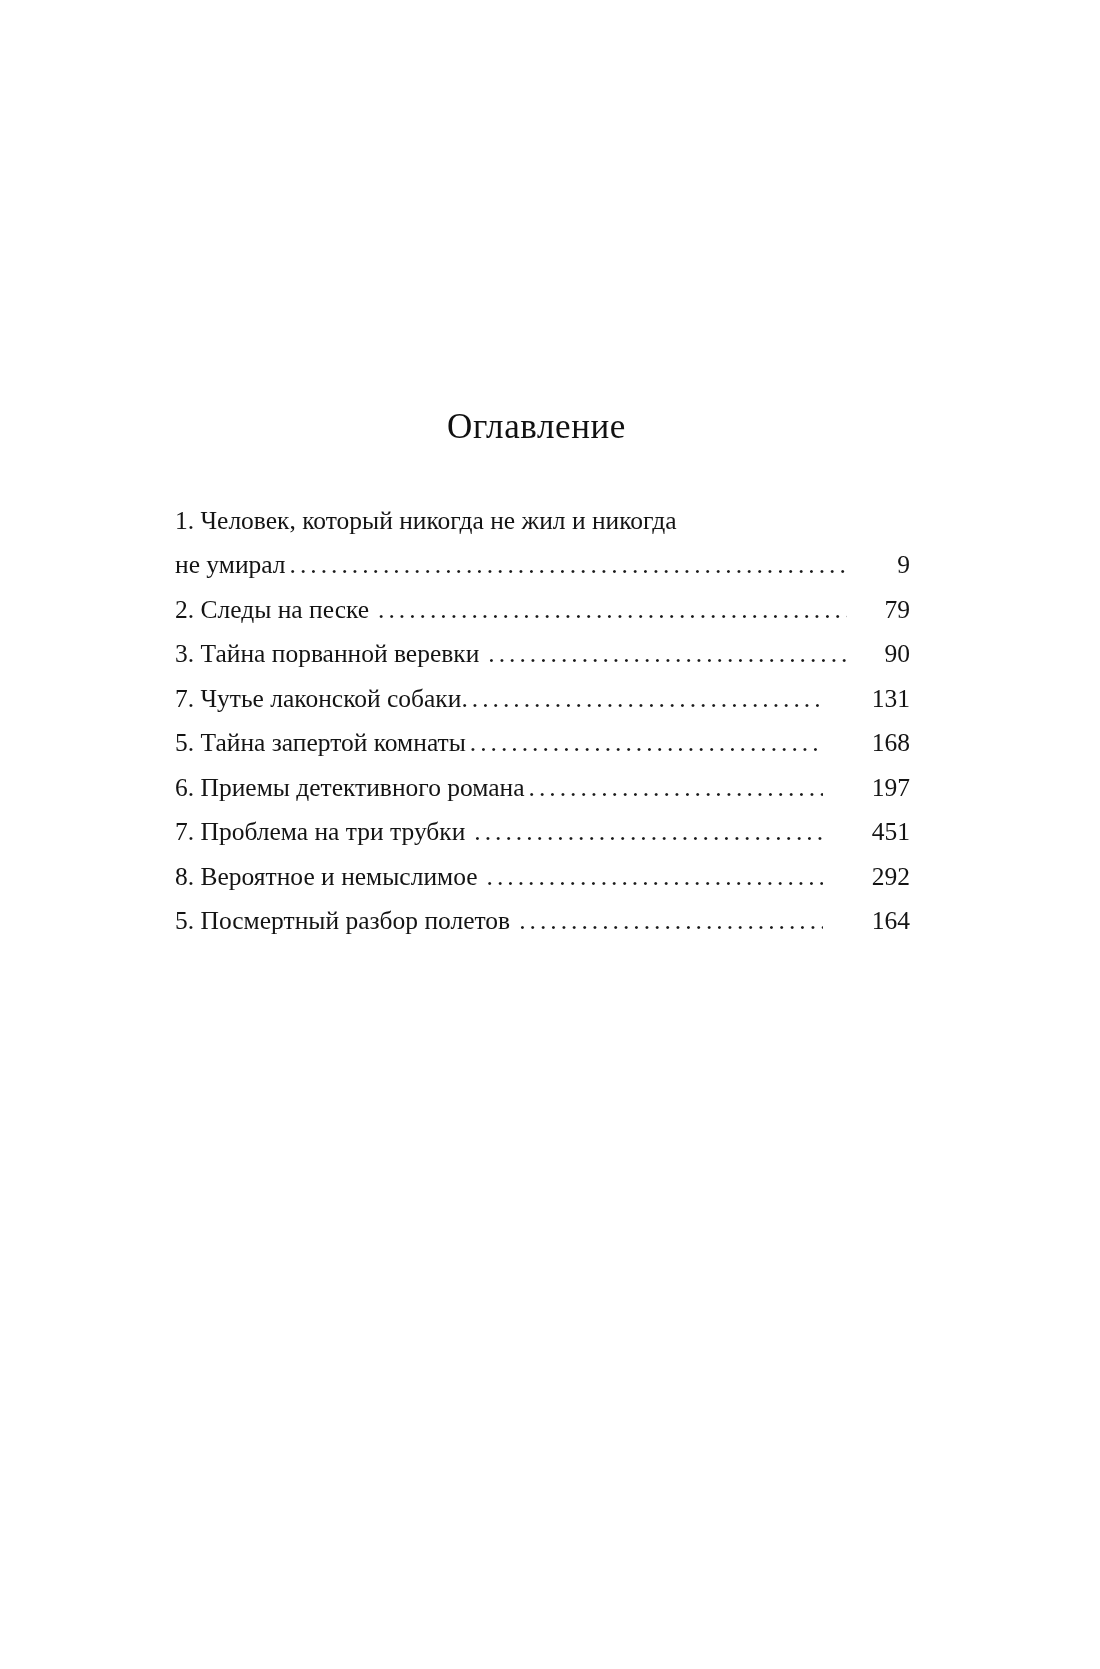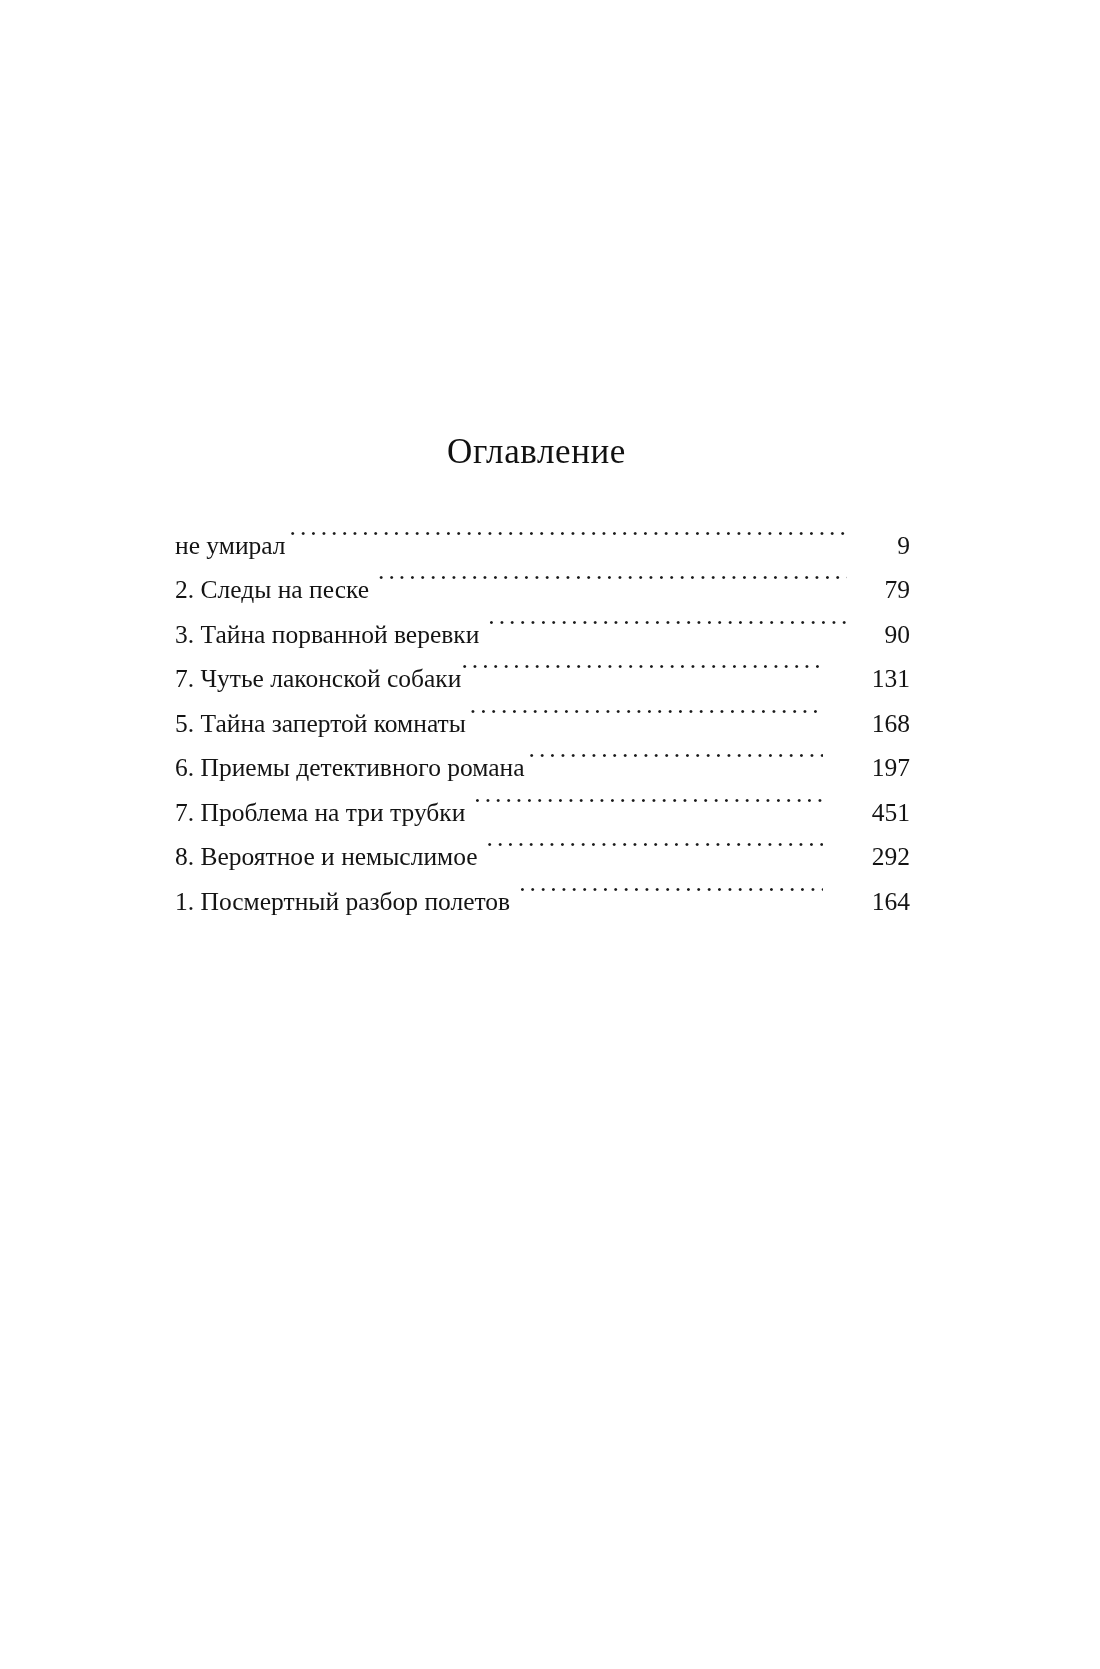--- a/index.html
+++ b/index.html
@@ -18,21 +18,21 @@
 
   .page {
     position: absolute;
     inset: 0;
     background: #ffffff;
   }
 
   .toc-block {
     position: absolute;
     left: 175px;
-    top: 433px;
+    top: 408px;
     width: 735px;
   }
 
   .toc-heading {
     text-align: center;
     font-size: 35px;
     font-weight: 400;
     letter-spacing: 0.6px;
     color: #111111;
     margin: 0 0 52px 0;
@@ -49,21 +49,21 @@
   .toc-entry {
     font-size: 25.5px;
     line-height: 44.5px;
     color: #141414;
     position: relative;
   }
 
   
   .entry-row {
     display: flex;
-    align-items: flex-start;
+    align-items: flex-end;
     width: 100%;
   }
 
   .entry-title {
     white-space: pre;
     flex: 0 0 auto;
   }
 
   
   .entry-title-wrap {
@@ -118,20 +118,21 @@
 
 <div class="page">
 
   <div class="toc-block">
 
     <h1 class="toc-heading">Оглавление</h1>
 
     <ul class="toc-list">
 
       <li class="toc-entry">
+        <span class="entry-title-wrap">1. Человек, который никогда не жил и никогда</span>
         <span class="entry-row">
           <span class="entry-title">не умирал</span>
           <span class="leader gap-small"></span>
           <span class="entry-page narrow">9</span>
         </span>
       </li>
 
       <li class="toc-entry">
         <span class="entry-row">
           <span class="entry-title">2. Следы на песке</span>
@@ -183,21 +184,21 @@
       <li class="toc-entry">
         <span class="entry-row">
           <span class="entry-title">8. Вероятное и немыслимое</span>
           <span class="leader gap-med"></span>
           <span class="entry-page wide">292</span>
         </span>
       </li>
 
       <li class="toc-entry">
         <span class="entry-row">
-          <span class="entry-title">1. Посмертный разбор полетов</span>
+          <span class="entry-title">5. Посмертный разбор полетов</span>
           <span class="leader gap-med"></span>
           <span class="entry-page wide">164</span>
         </span>
       </li>
 
     </ul>
   </div>
 </div>
 
 </body></html>

